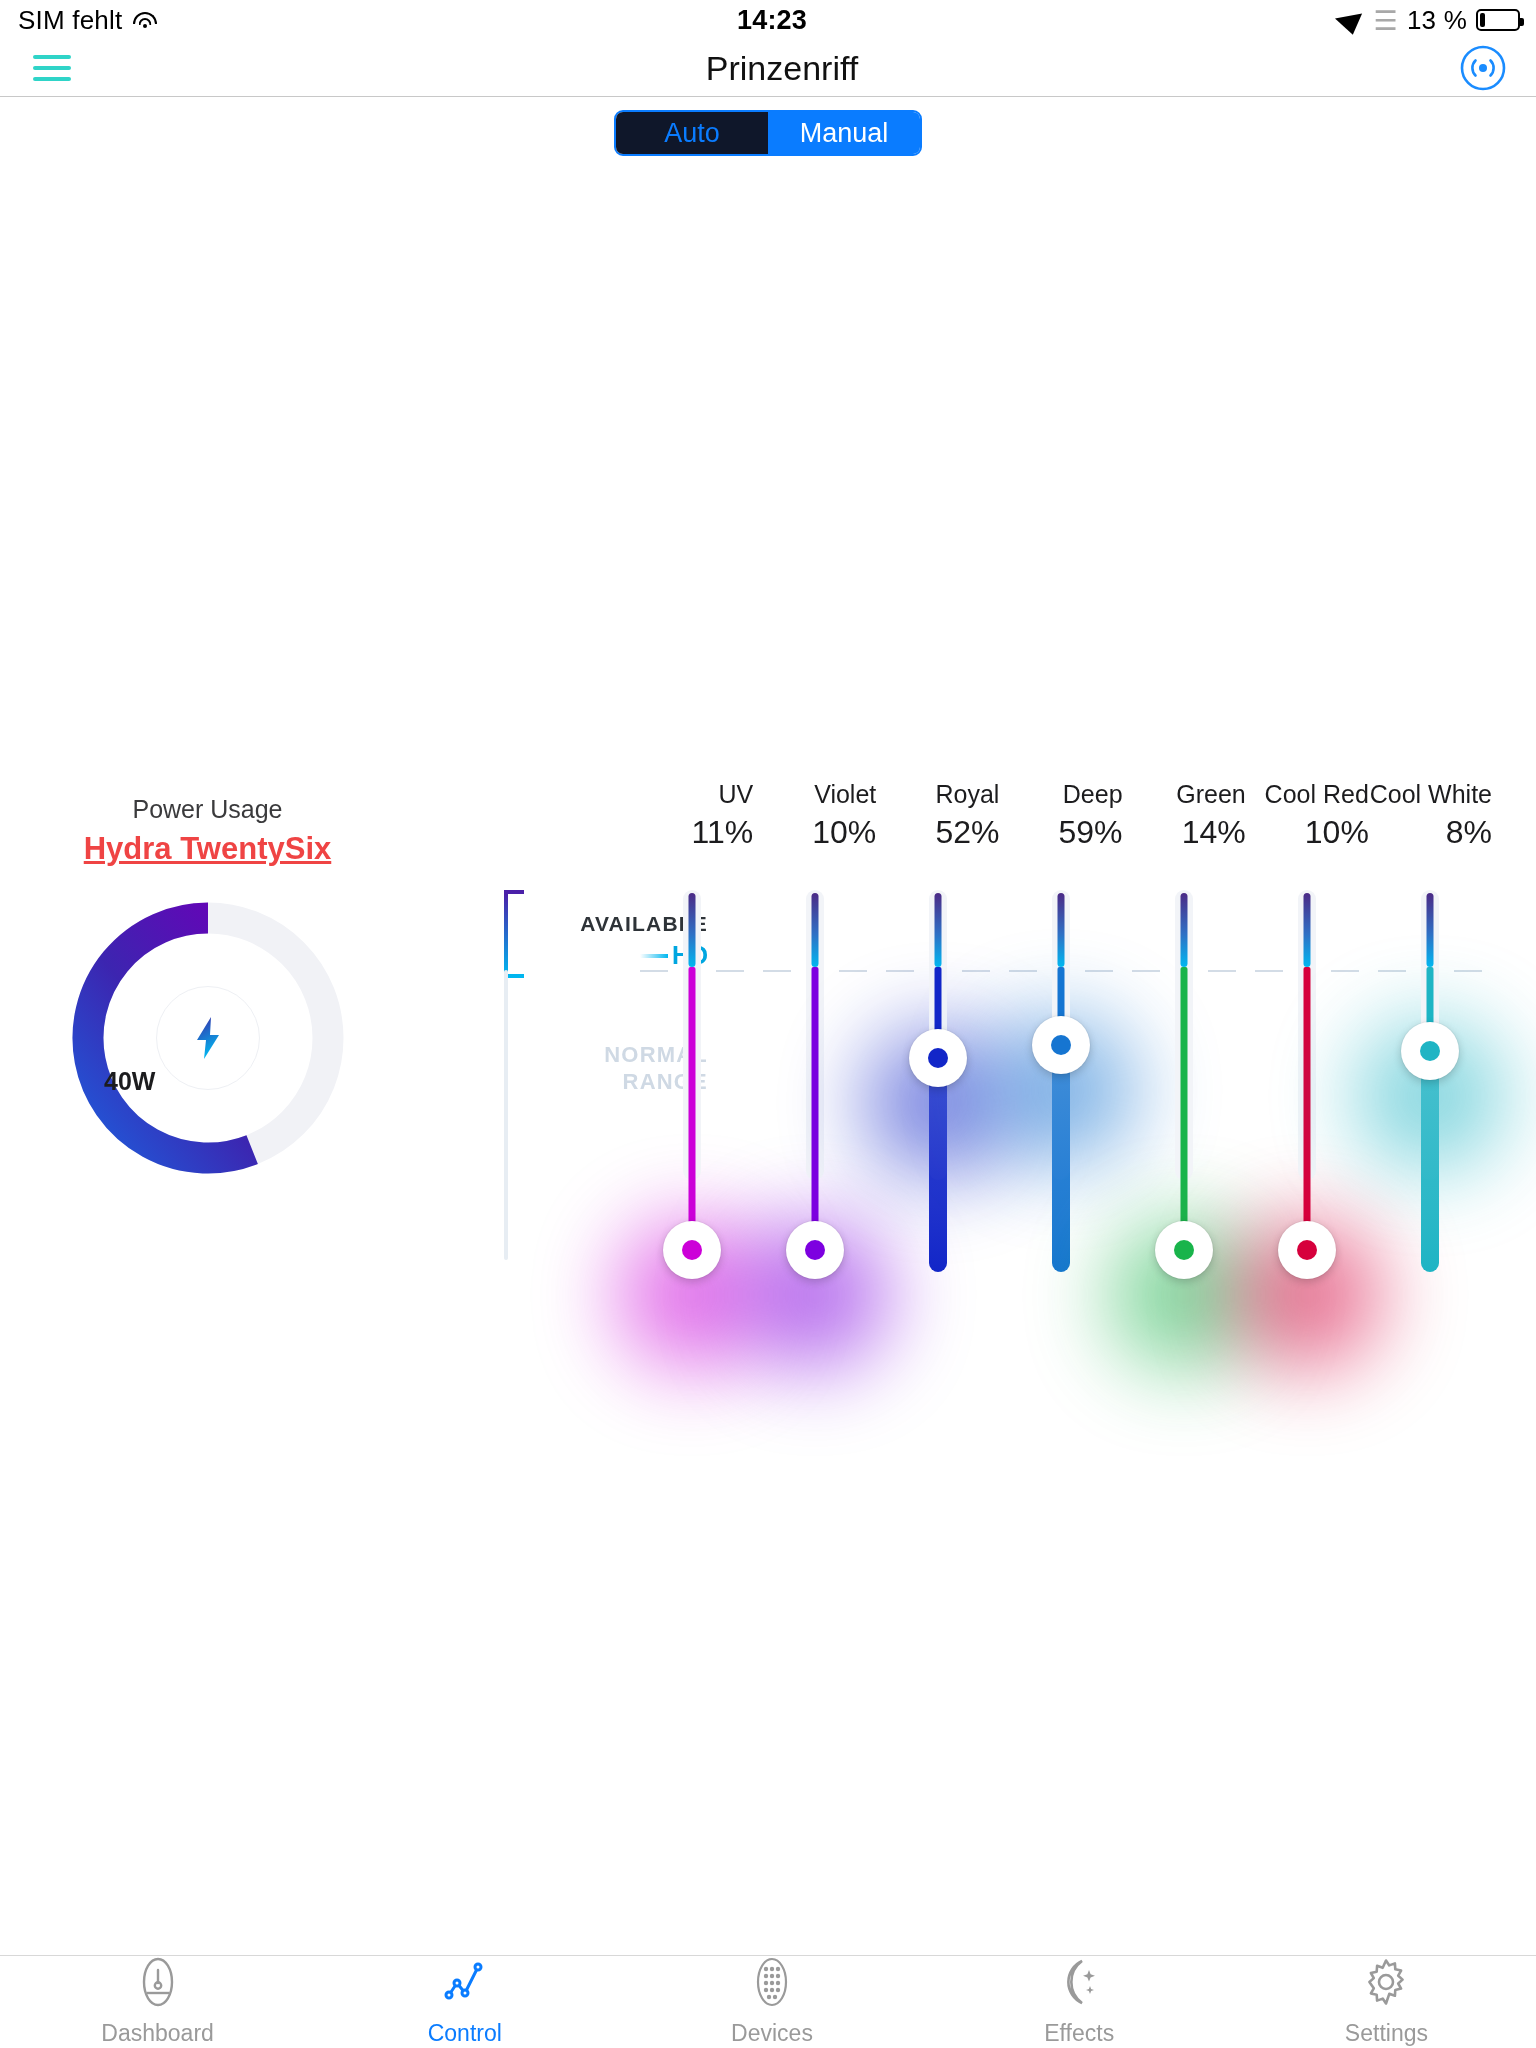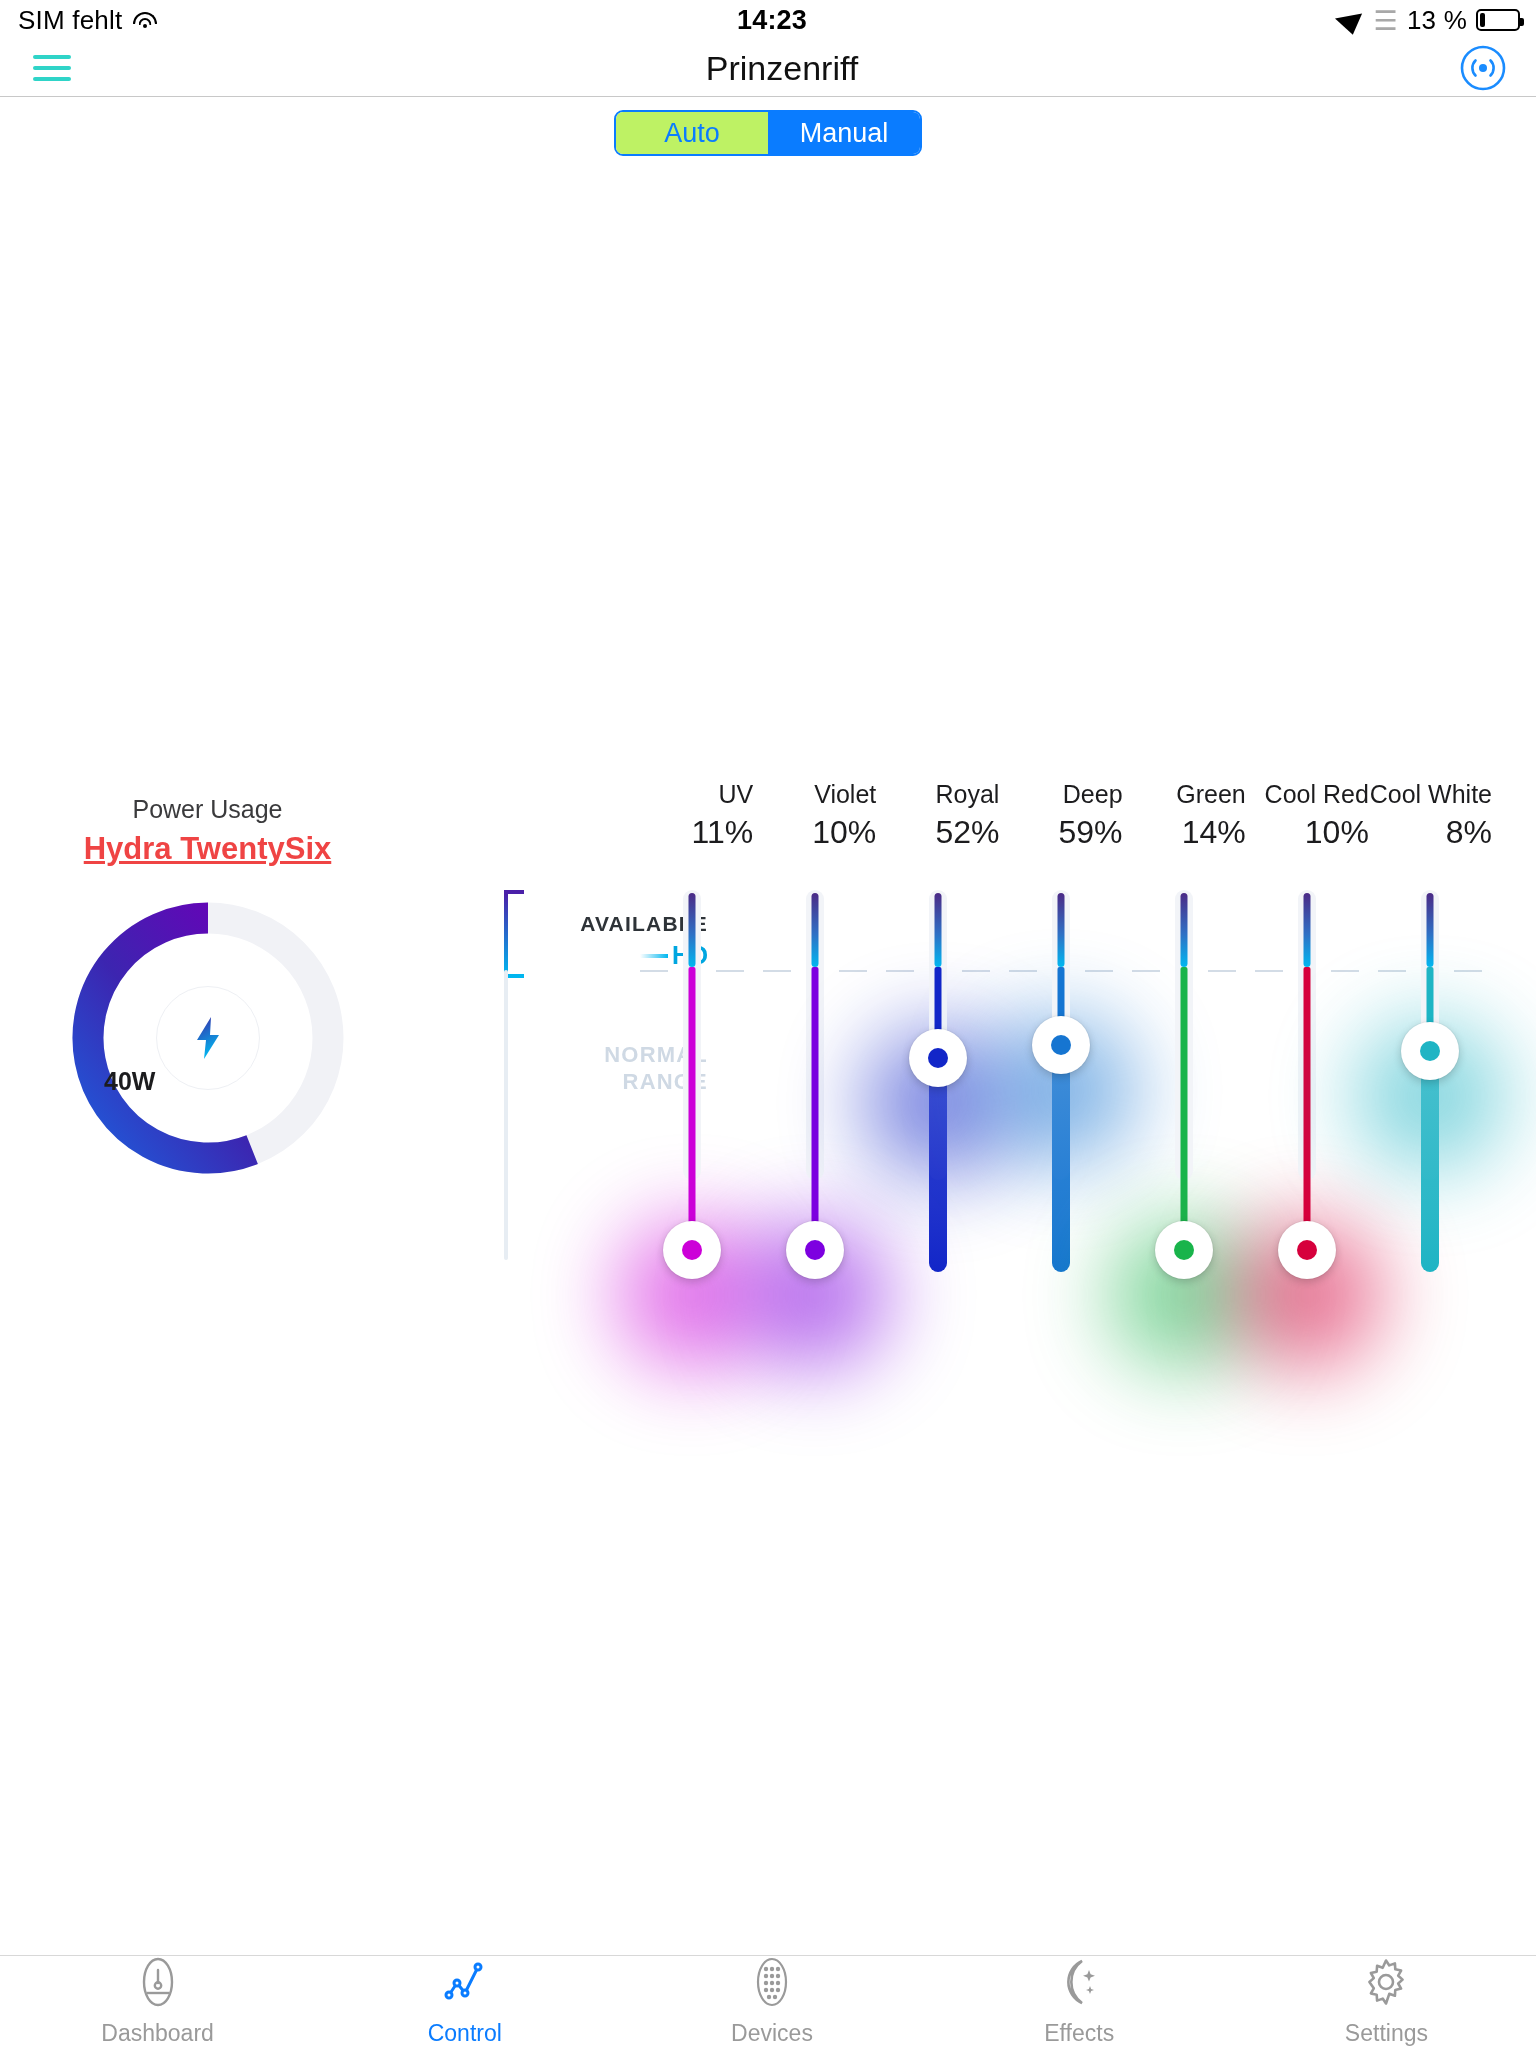--- a/index.html
+++ b/index.html
@@ -41,21 +41,21 @@
   .hamburger { position:absolute; left:33px; top:50%; transform:translateY(-50%); width:38px; height:26px;
     display:flex; flex-direction:column; justify-content:space-between; cursor:pointer;}
   .hamburger span{ display:block; height:4px; background:#2fd4c8; border-radius:2px; }
   .cast-btn { position:absolute; right:30px; top:50%; transform:translateY(-50%); width:46px; height:46px; cursor:pointer;}
   .cast-btn svg{ width:46px; height:46px; }
 
   
   .segwrap { position:absolute; top:110px; left:0; width:100%; display:flex; justify-content:center; }
   .segmented { display:flex; border:2px solid #0a7cff; border-radius:9px; overflow:hidden; height:46px; }
   .seg { width:152px; display:flex; align-items:center; justify-content:center;
-    font-size:27px; color:#0a7cff; background:#bef264; cursor:pointer; }
+    font-size:27px; color:#0a7cff; background:#0f172a; cursor:pointer; }
   .seg.active { background:#0a7cff; color:#fff; }
 
   
   .gauge-block { position:absolute; left:60px; top:795px; width:295px; text-align:center; }
   .gauge-caption { font-size:25px; color:#3a3a3c; }
   .gauge-device { font-size:31px; font-weight:700; color:#ef4444; margin-top:7px; white-space:nowrap;text-decoration:underline; }
   .gauge-ring { position:relative; width:280px; height:280px; margin:31px auto 0; }
   .gauge-ring svg { width:280px; height:280px; display:block; }
   .gauge-inner {
     position:absolute; left:50%; top:50%; transform:translate(-50%,-50%);

